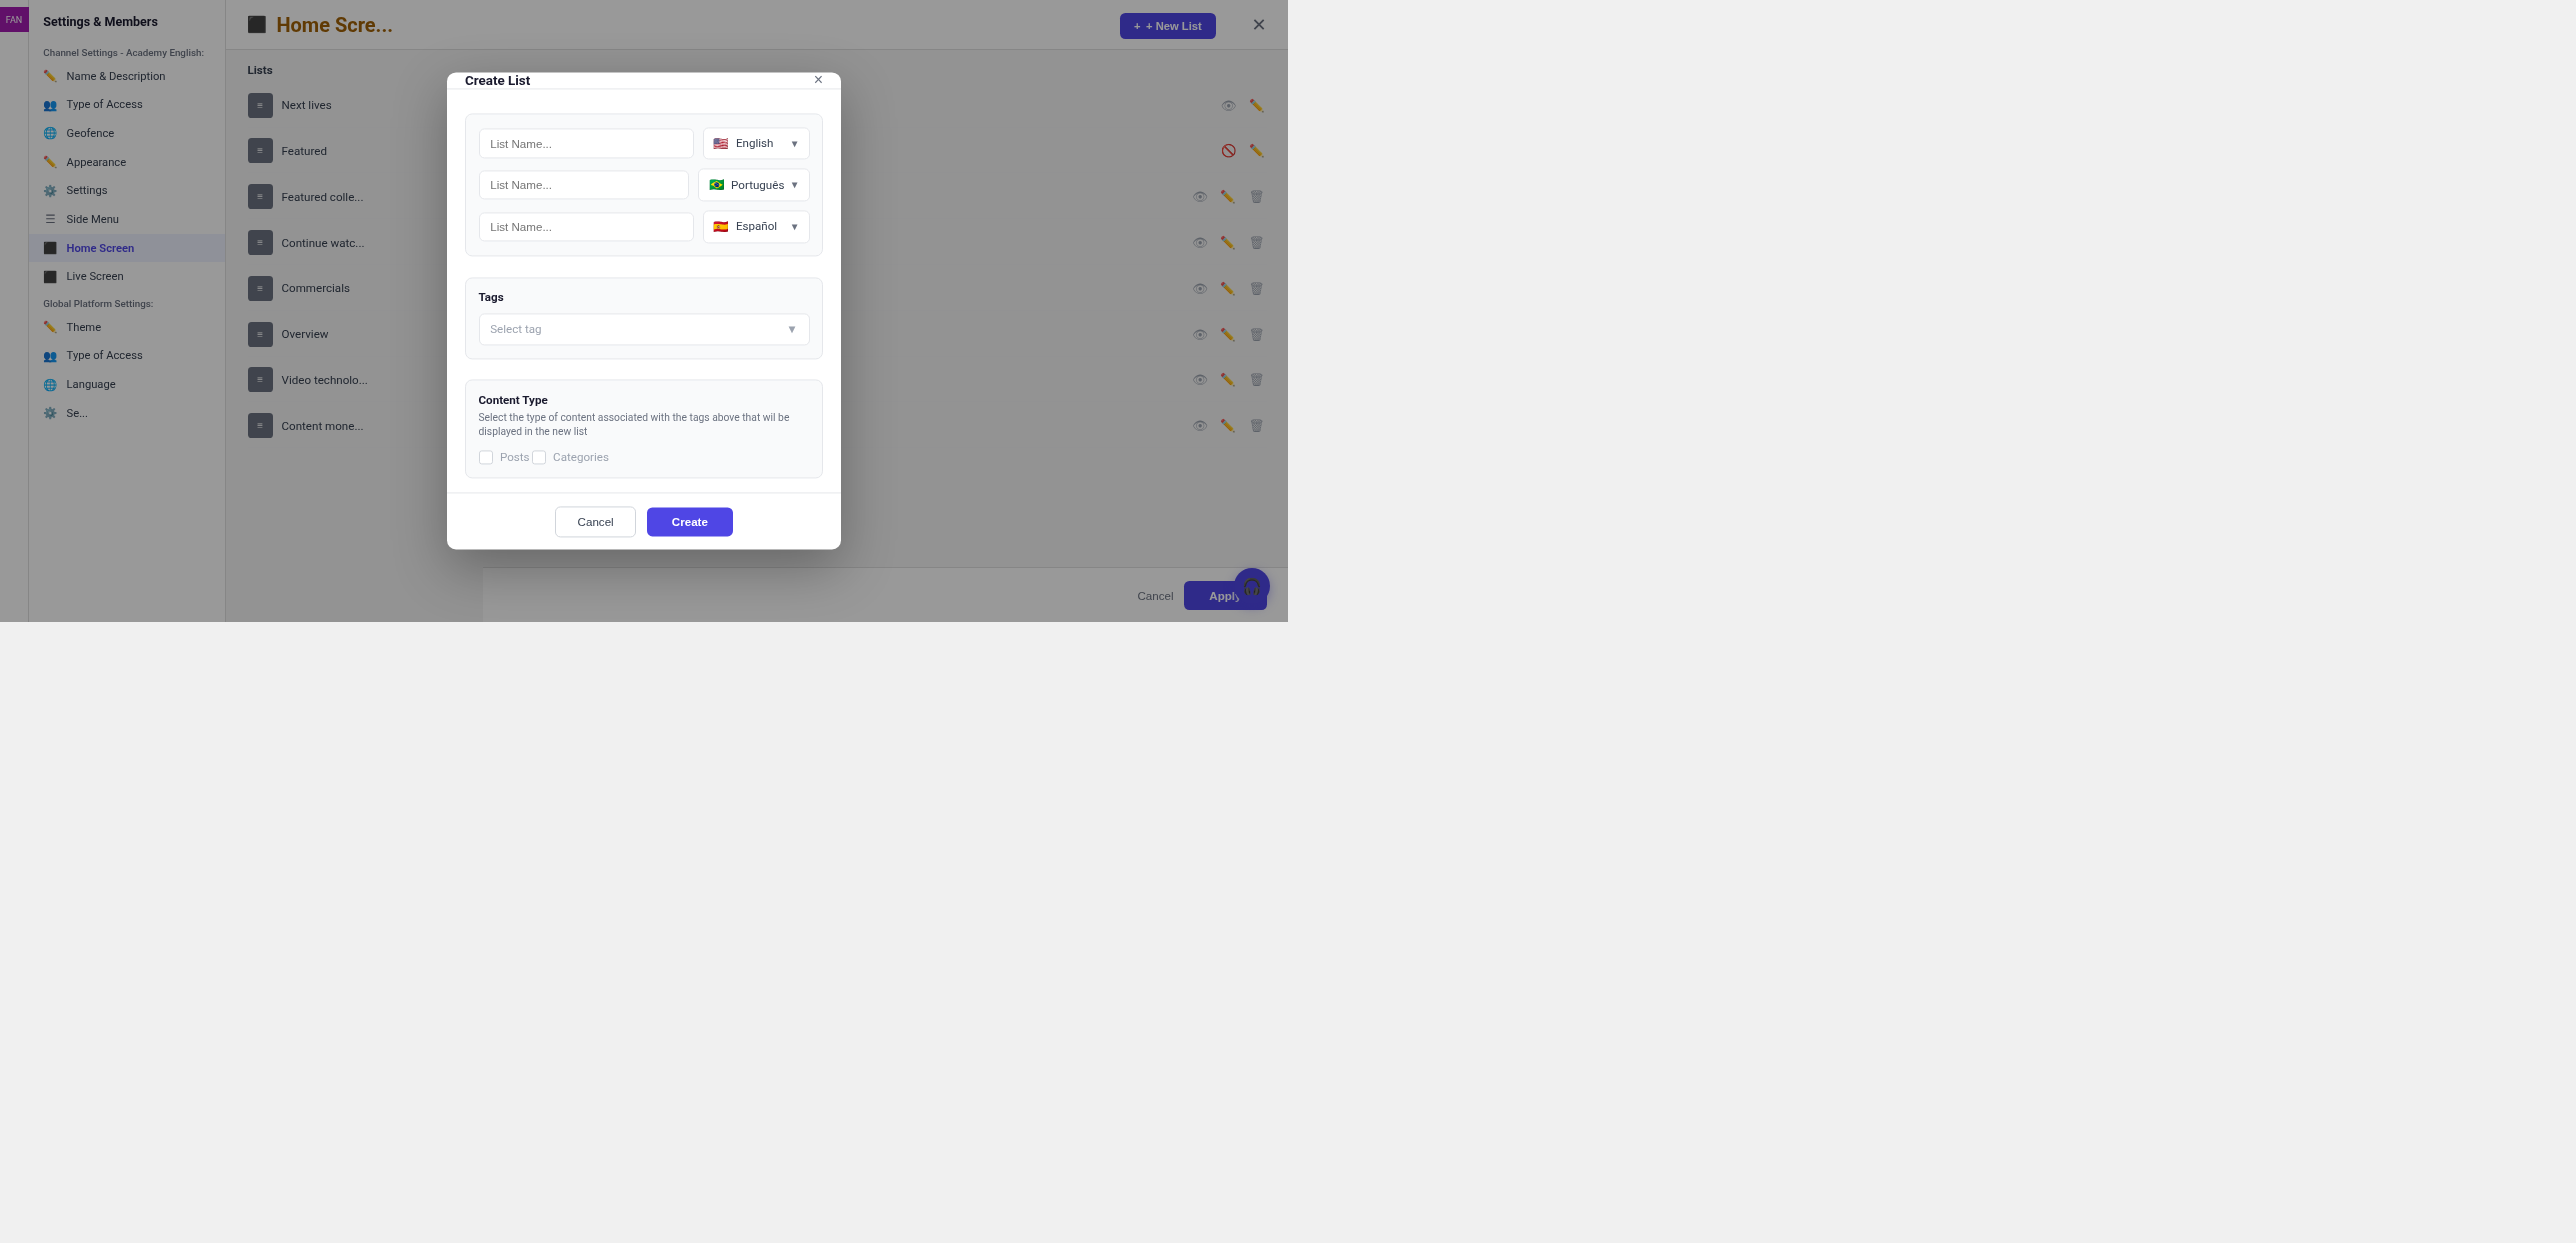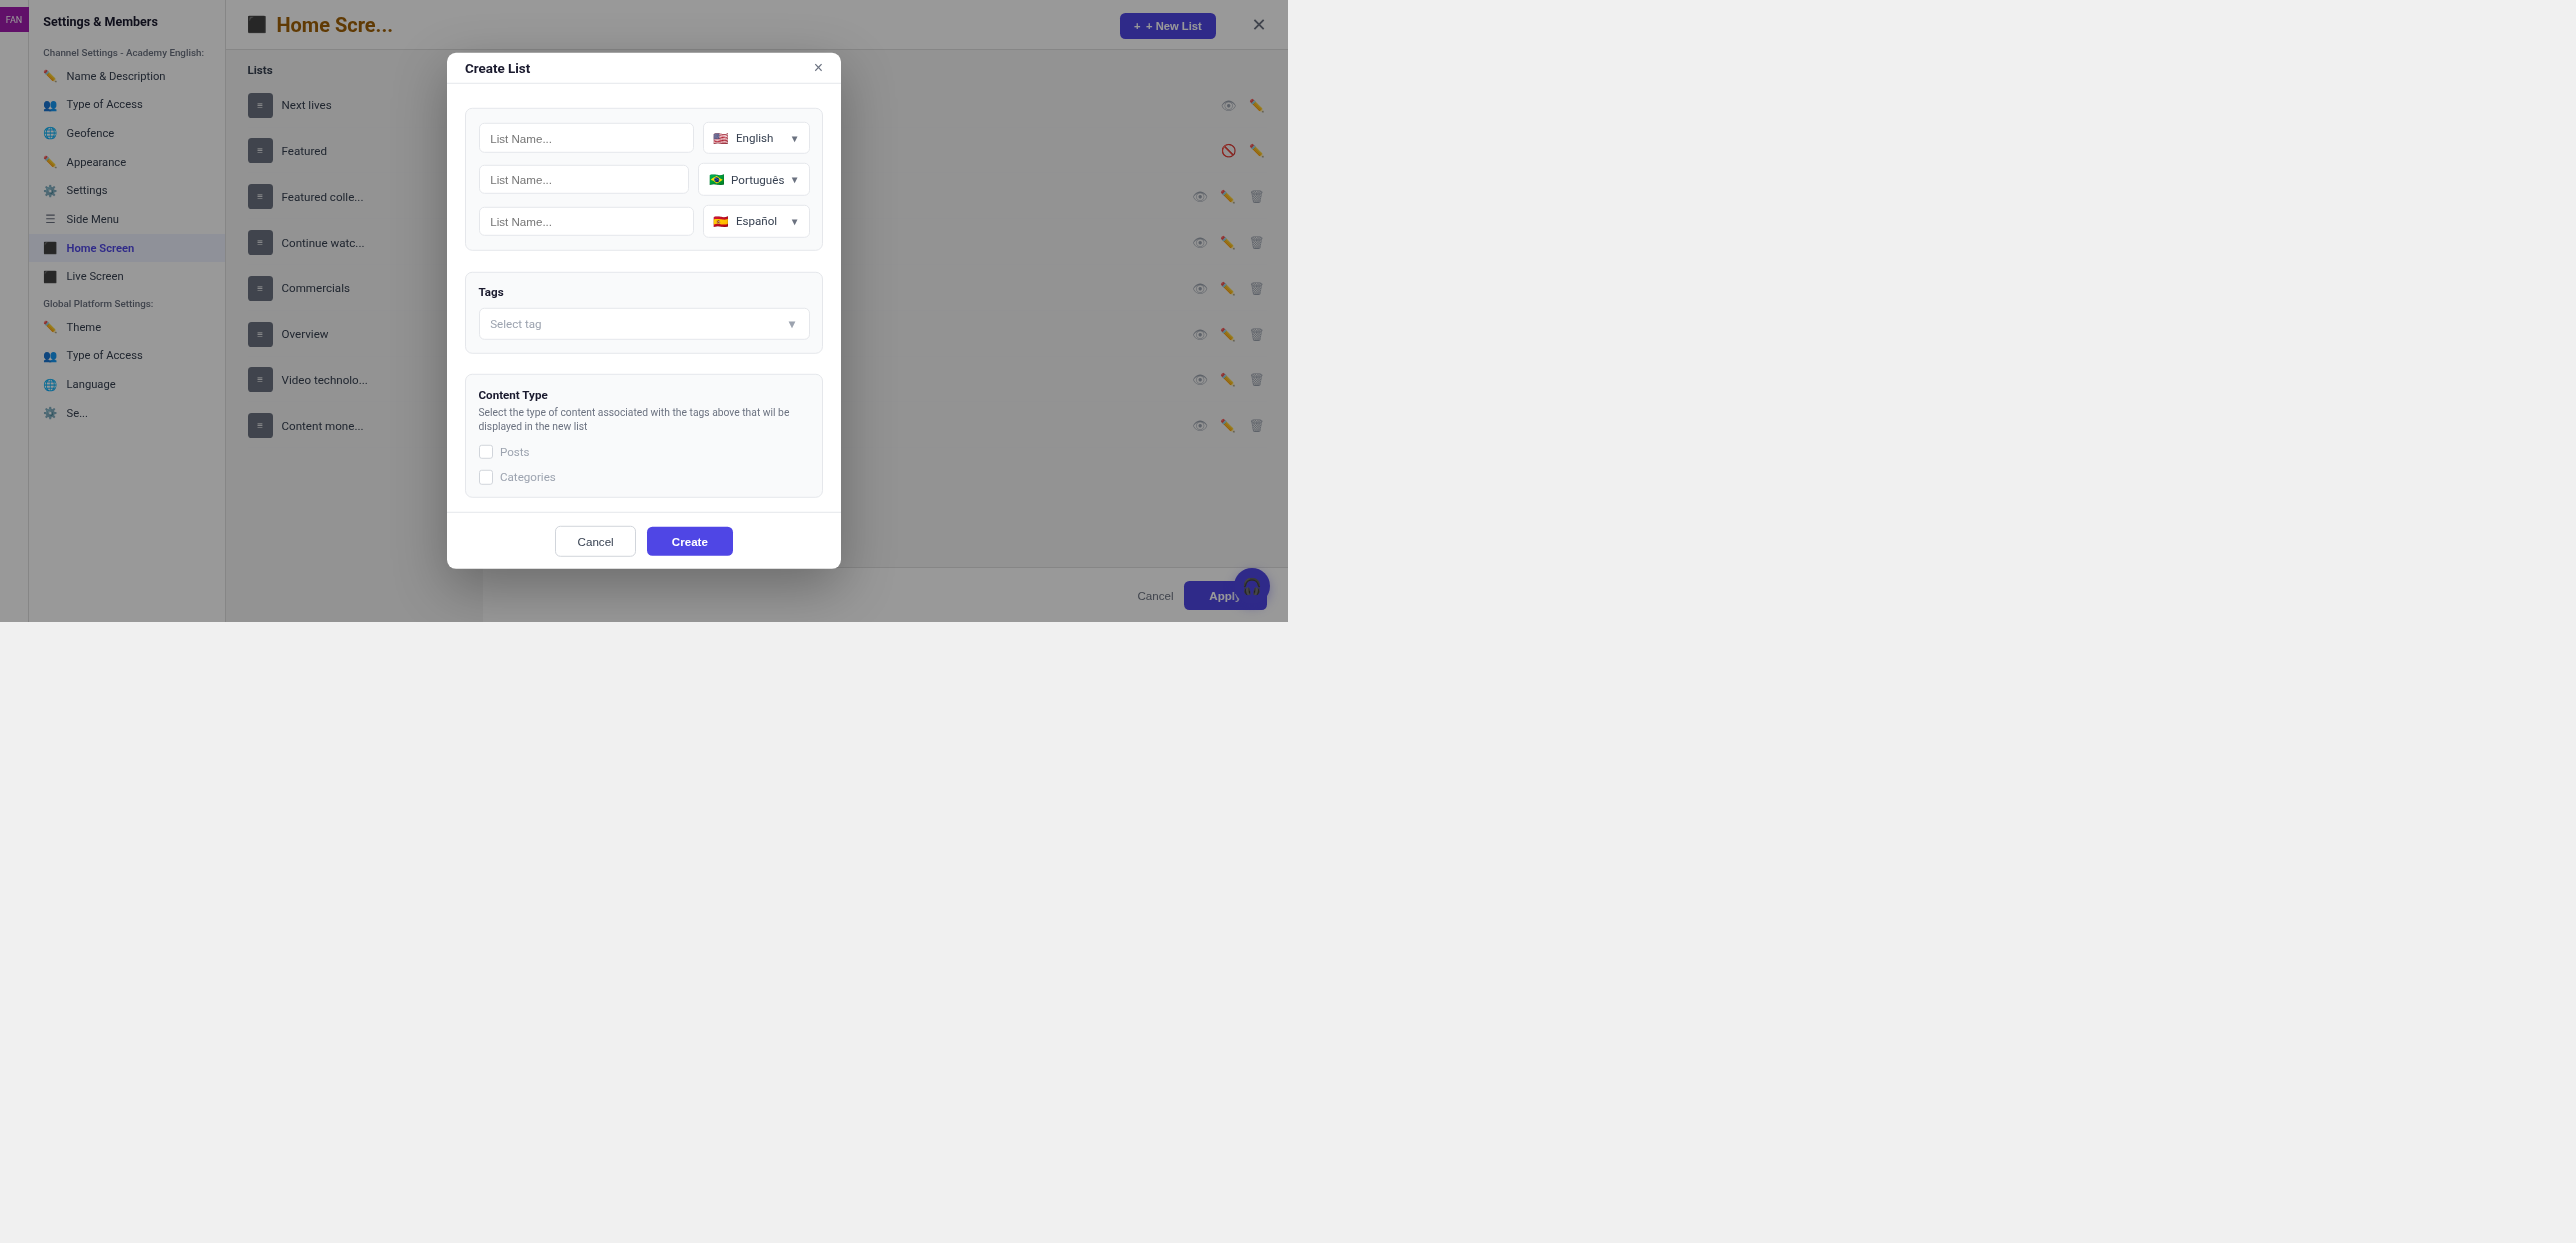--- a/index.html
+++ b/index.html
@@ -206,21 +206,21 @@
       background: white;
       border-radius: 9px;
       box-shadow: 0 18px 54px rgba(0,0,0,0.3);
       z-index: 200;
       overflow: hidden;
     }
     .modal-header {
       display: flex;
       align-items: center;
       justify-content: space-between;
-      padding: 7px 18px;
+      padding: 0 18px;
       border-bottom: 0.9px solid #e5e7eb;
     }
     .modal-title {
       font-size: 13.4px;
       font-weight: 700;
       color: #1a1a2e;
     }
     .modal-close {
       background: none;
       border: none;
@@ -317,22 +317,21 @@
       margin-bottom: 3.6px;
     }
     .content-type-desc {
       font-size: 10.3px;
       color: #6b7280;
       margin-bottom: 10.7px;
       line-height: 1.4;
     }
     .checkboxes {
       display: flex;
-      gap: 11px;
-      flex-direction: column;
+      gap: 2px;
     }
     .checkbox-item {
       display: flex;
       align-items: center;
       gap: 7.2px;
       cursor: pointer;
     }
     .checkbox-box {
       width: 14.3px;
       height: 14.3px;

